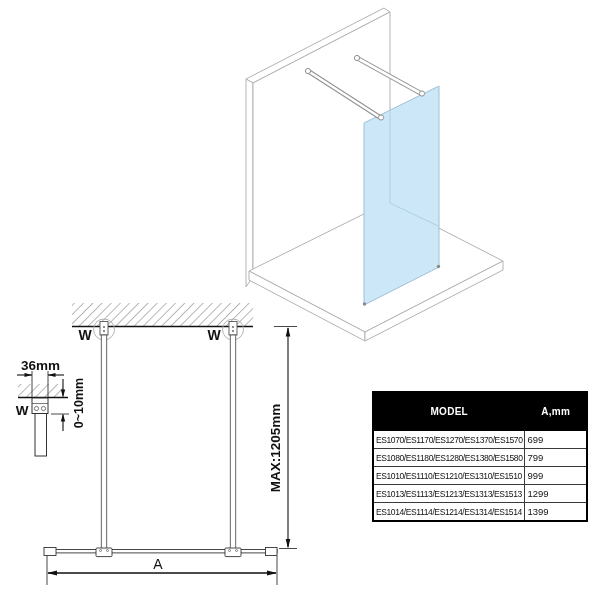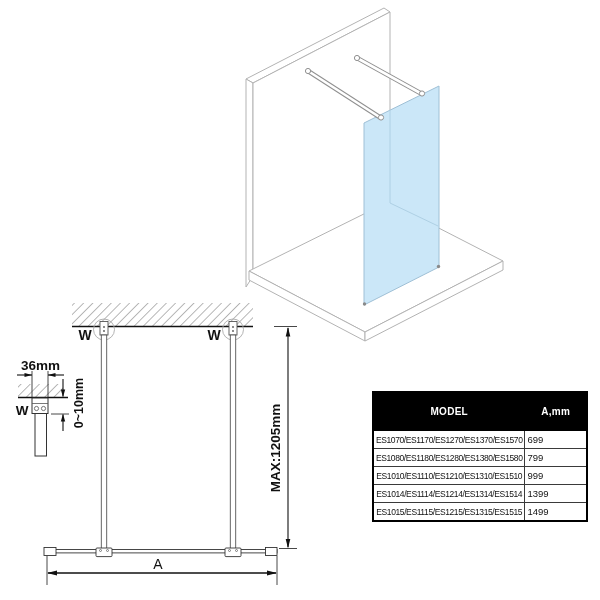--- a/index.html
+++ b/index.html
@@ -7,21 +7,21 @@
           font-family:"Liberation Sans",sans-serif;}
   svg{position:absolute;left:0;top:0;}
   svg text{font-family:"Liberation Sans",sans-serif;fill:#111;}
 
   .spec-table{position:absolute;left:372px;top:391px;width:216px;border-collapse:collapse;
               border:2px solid #000;background:#fff;}
   .spec-table th{background:#000;color:#fff;font-size:10px;font-weight:bold;height:15px;
                  text-align:center;letter-spacing:.3px;border:1px solid #000;padding:11px;}
   .spec-table td{border:1px solid #3a3a3a;height:17px;padding:0 2px;color:#111;
                  white-space:nowrap;}
-  .spec-table td.model{font-size:8.5px;letter-spacing:-0.4px;text-align:center;width:146px;}
+  .spec-table td.model{font-size:8.5px;letter-spacing:-0.4px;text-align:left;width:146px;}
   .spec-table td.amm{font-size:9.5px;text-align:left;width:64px;}
 </style>
 </head>
 <body>
 
 <div class="canvas">
 
 <svg width="600" height="600" viewBox="0 0 600 600">
   <defs>
     <pattern id="hatch" patternUnits="userSpaceOnUse" width="6.5" height="6.5" patternTransform="rotate(45)">
@@ -154,23 +154,23 @@
     </tr>
     <tr>
       <td class="model">ES1080/ES1180/ES1280/ES1380/ES1580</td>
       <td class="amm">799</td>
     </tr>
     <tr>
       <td class="model">ES1010/ES1110/ES1210/ES1310/ES1510</td>
       <td class="amm">999</td>
     </tr>
     <tr>
+      <td class="model">ES1013/ES1113/ES1213/ES1313/ES1513</td>
+      <td class="amm">1299</td>
+    </tr>
+    <tr>
       <td class="model">ES1014/ES1114/ES1214/ES1314/ES1514</td>
       <td class="amm">1399</td>
-    </tr>
-    <tr>
-      <td class="model">ES1015/ES1115/ES1215/ES1315/ES1515</td>
-      <td class="amm">1499</td>
     </tr>
   </tbody>
 </table>
 
 </div>
 
 </body></html>

